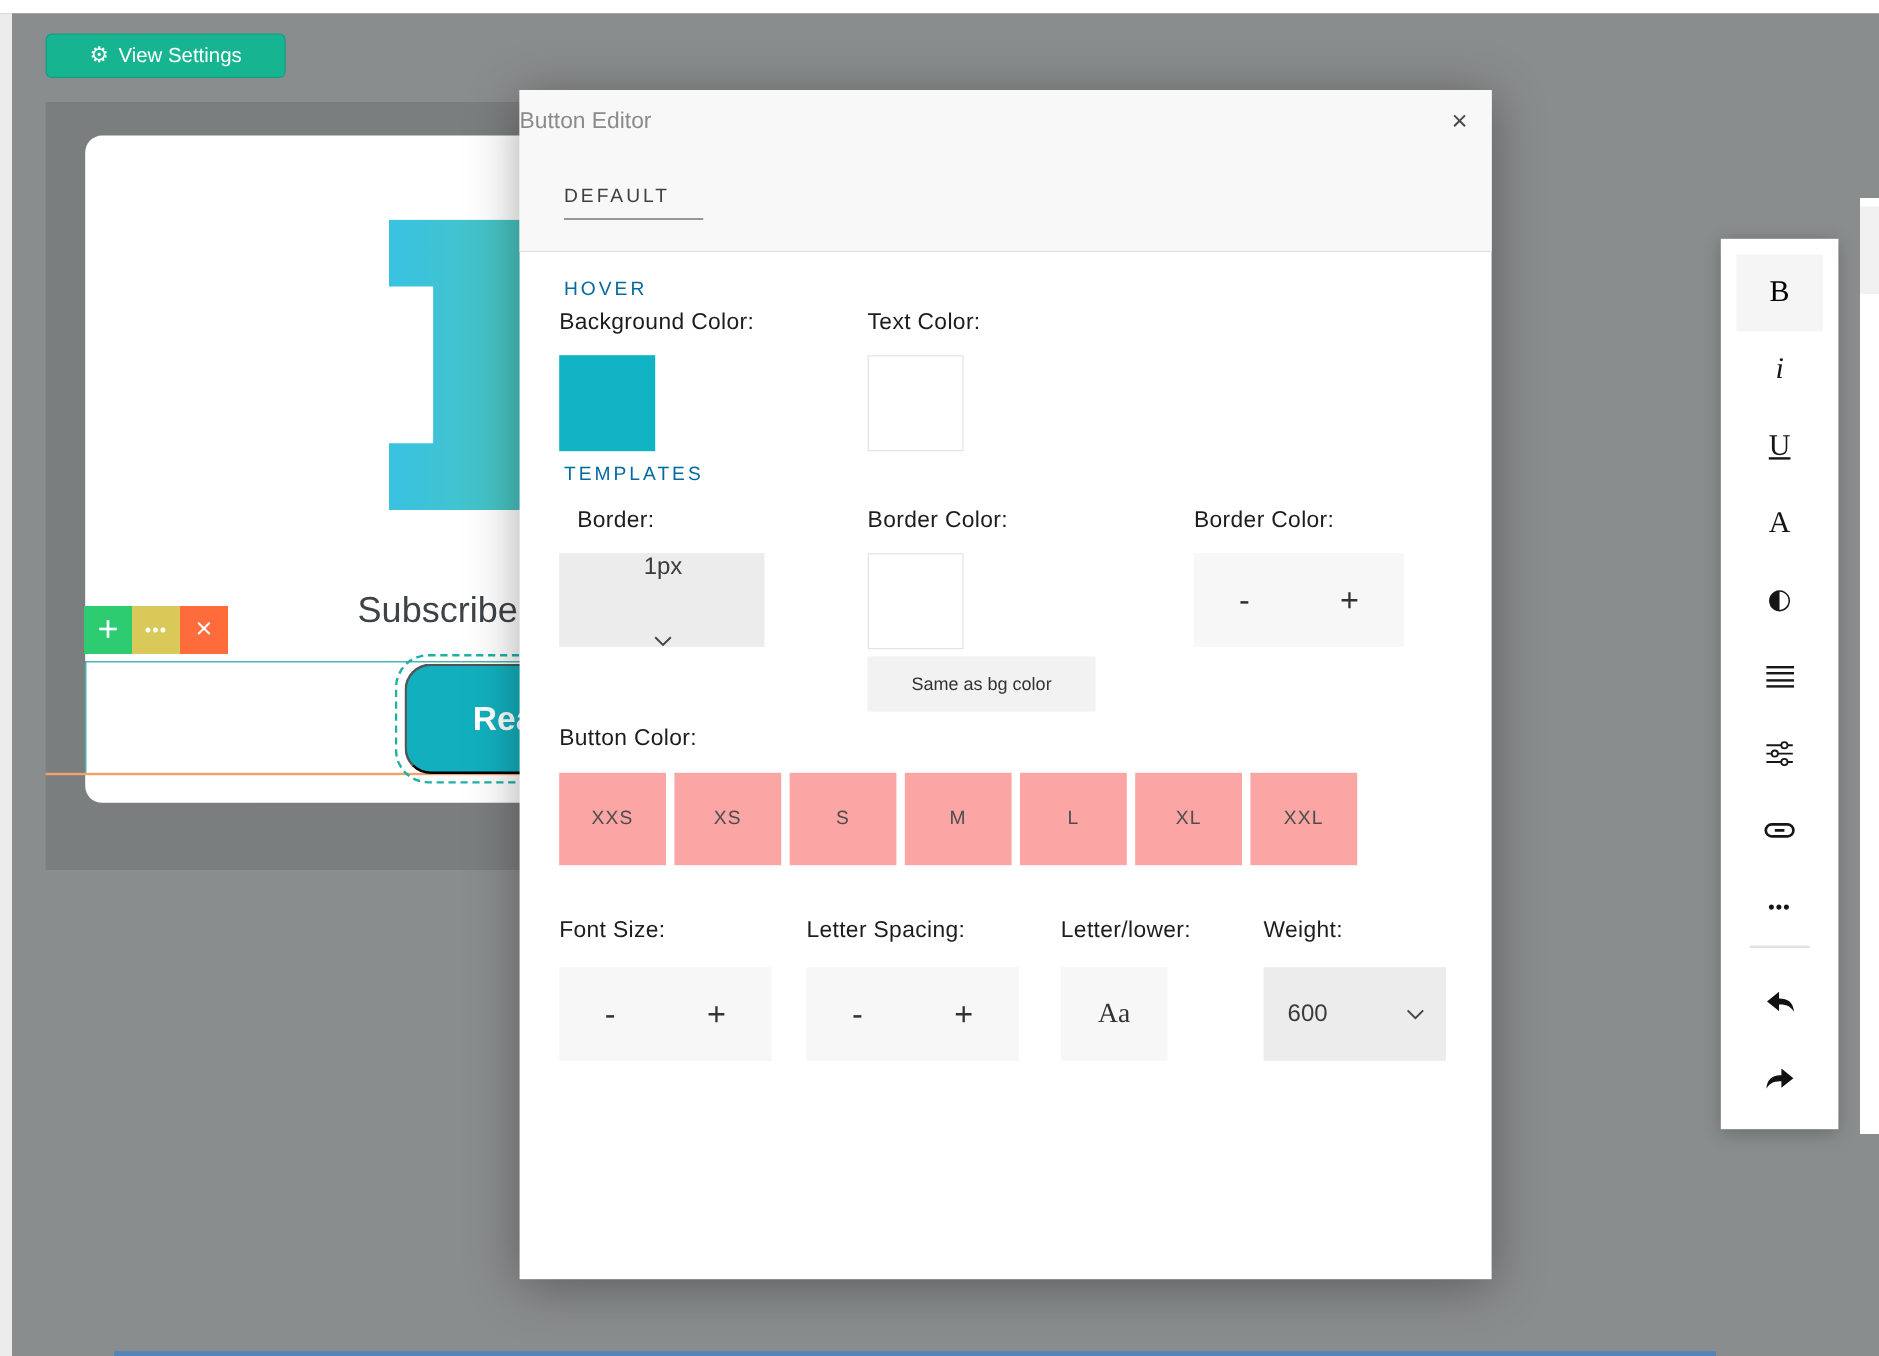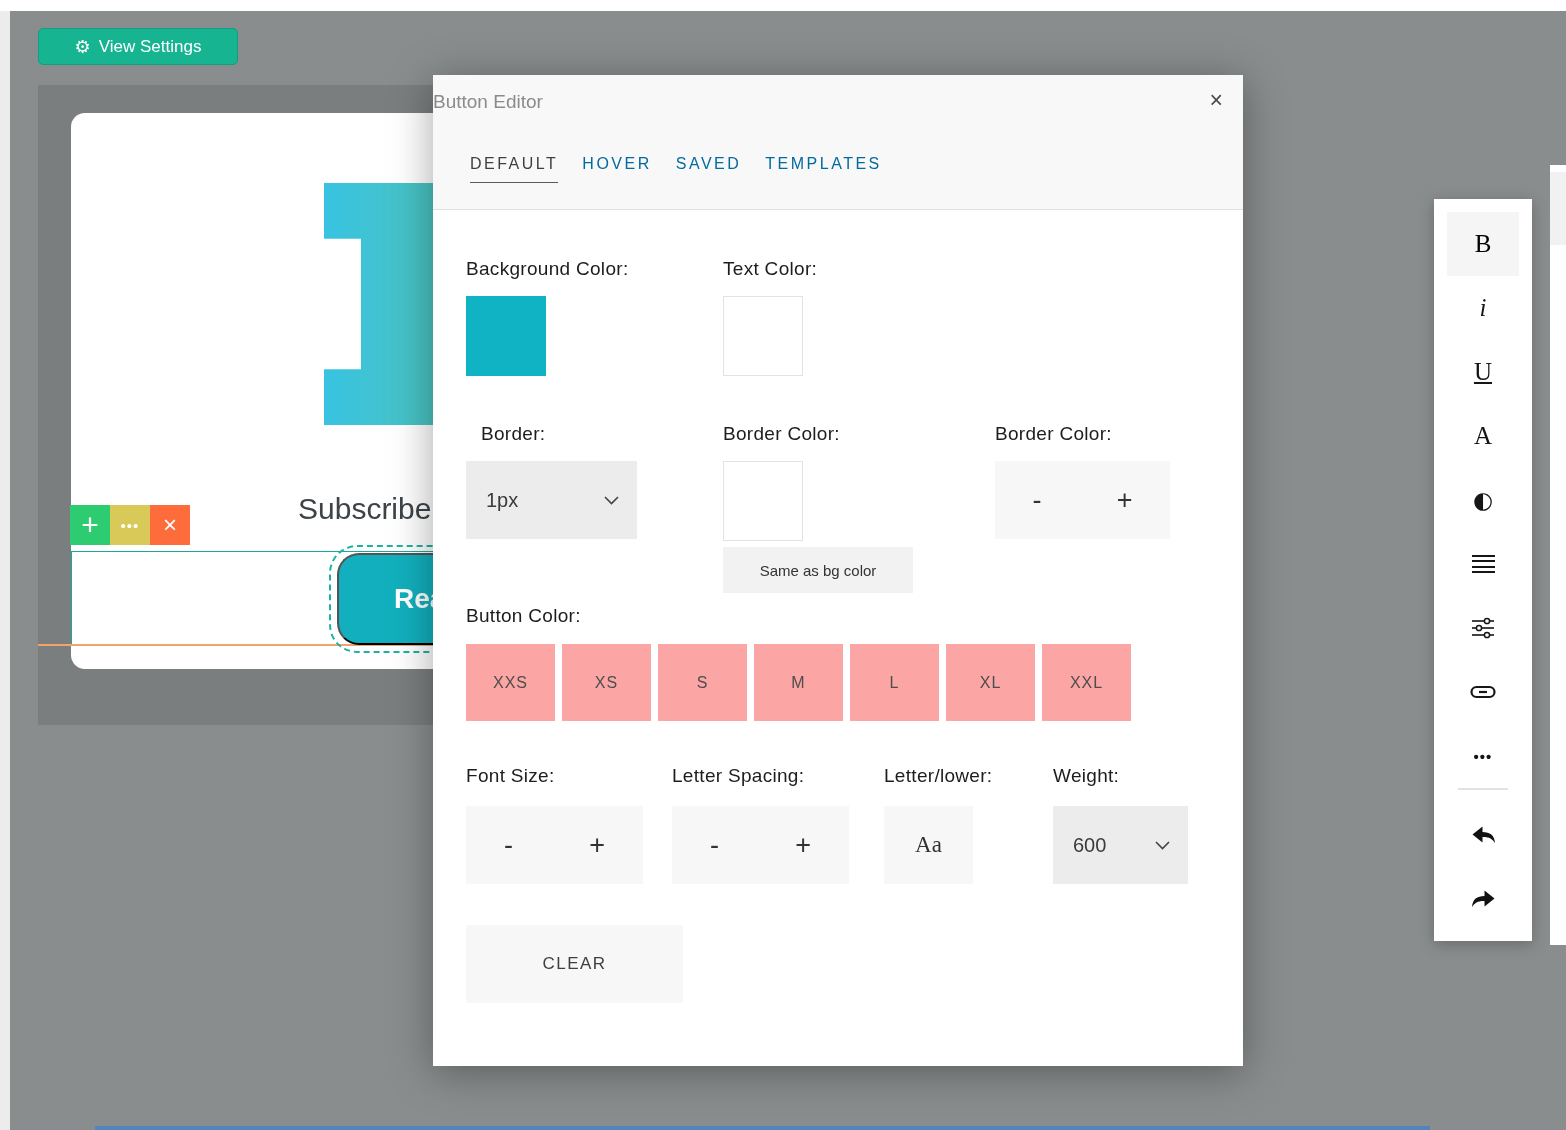--- a/index.html
+++ b/index.html
@@ -44,21 +44,21 @@
     padding-left:55px; }
 
   
   .modal { left:433px; top:75px; width:810px; height:991px; background:#ffffff;
     box-shadow:0 6px 40px rgba(0,0,0,.35); }
   .modal-header { position:absolute; left:0; top:0; width:810px; height:135px; background:#f8f8f8;
     border-bottom:1px solid #e0e0e0; }
   .modal-title { position:absolute; left:0; top:16px; width:100%; text-align:left; font-size:19px; color:#8b8b8b; }
   .modal-close { position:absolute; right:20px; top:12px; font-size:23px; color:#4a4a4a; cursor:pointer;
     font-weight:300; }
-  .tabs { position:absolute; left:37px; top:80px; display:flex; gap:24px; }
+  .tabs { position:absolute; left:37px; top:80px; display:flex; gap:50px;flex-direction:column; }
   .tab { font-size:16px; letter-spacing:2.5px; color:#0369a1; padding-bottom:9px; cursor:pointer; }
   .tab.active { color:#3f3f3f; border-bottom:1px solid #5a5a5a; }
 
   .field-label { position:absolute; font-size:19px; color:#1d1d1f; letter-spacing:.3px; white-space:nowrap; }
 
   .swatch { position:absolute; width:80px; height:80px; cursor:pointer; }
   .swatch.bg { background:#10b3c3; }
   .swatch.white { background:#ffffff; border:1px solid #e3e3e3; }
 
   .select-box { position:absolute; height:78px; background:#ececec; display:flex; align-items:center;
@@ -145,21 +145,21 @@
     <div class="field-label" style="left:33px; top:183px;">Background Color:</div>
     <div class="field-label" style="left:290px; top:183px;">Text Color:</div>
 
     <div class="swatch bg" style="left:33px; top:221px;"></div>
     <div class="swatch white" style="left:290px; top:221px;"></div>
 
     <div class="field-label" style="left:33px; top:348px;margin-left:15px;">Border:</div>
     <div class="field-label" style="left:290px; top:348px;">Border Color:</div>
     <div class="field-label" style="left:562px; top:348px;">Border Color:</div>
 
-    <div class="select-box" style="left:33px; top:386px; width:171px;">
+    <div class="select-box" style="left:33px; top:386px; width:171px;flex-direction:column;">
       <span>1px</span>
       <svg width="15" height="9" viewBox="0 0 15 9">
         <polyline points="1,1 7.5,7.5 14,1" fill="none" stroke="#444" stroke-width="1.6"></polyline>
       </svg>
     </div>
 
     <div class="swatch white" style="left:290px; top:386px;"></div>
     <div class="same-bg">Same as bg color</div>
 
     <div class="panel stepper" style="left:562px; top:386px; width:175px;">
@@ -186,28 +186,27 @@
     <div class="panel stepper" style="left:33px; top:731px; width:177px;">
       <span class="step-btn">-</span>
       <span class="step-btn">+</span>
     </div>
     <div class="panel stepper" style="left:239px; top:731px; width:177px;">
       <span class="step-btn">-</span>
       <span class="step-btn">+</span>
     </div>
     <div class="panel aa-btn">Aa</div>
 
-    <div class="select-box" style="left:620px; top:731px; width:135px;">
+    <div class="select-box" style="left:620px; top:731px; width:152px;">
       <span>600</span>
       <svg width="15" height="9" viewBox="0 0 15 9">
         <polyline points="1,1 7.5,7.5 14,1" fill="none" stroke="#444" stroke-width="1.6"></polyline>
       </svg>
     </div>
 
-    <div class="panel clear-btn">CLEAR</div>
   </div>
 
   <div class="abs right-toolbar">
     <div class="rt-bold-box">
       <span class="rt-serif">B</span>
     </div>
     <div class="rt-item rt-serif" style="top:77px; font-style:italic;">i</div>
     <div class="rt-item rt-serif" style="top:141px; text-decoration:underline;">U</div>
     <div class="rt-item rt-serif" style="top:205px;">A</div>
     <div class="rt-item" style="top:269px; font-family:'DejaVu Sans',sans-serif; font-size:23px;">◐</div>

